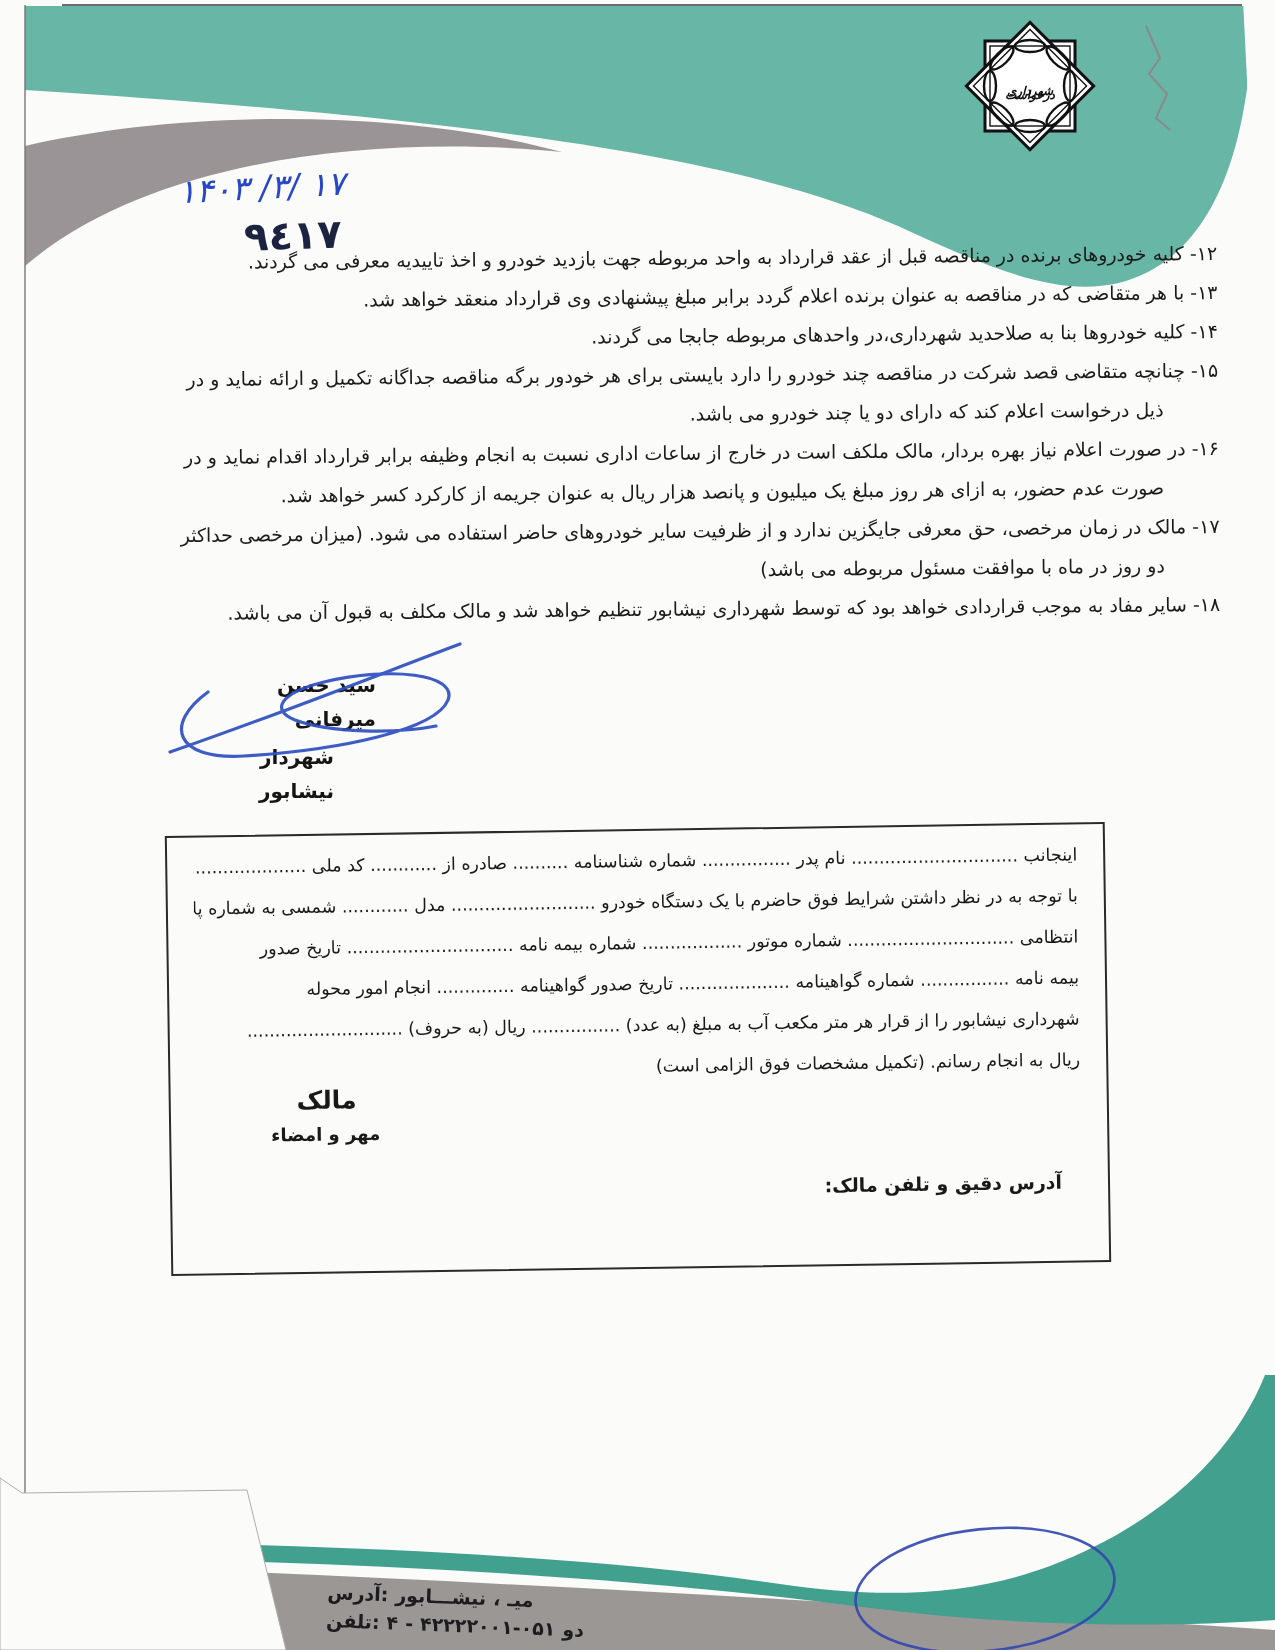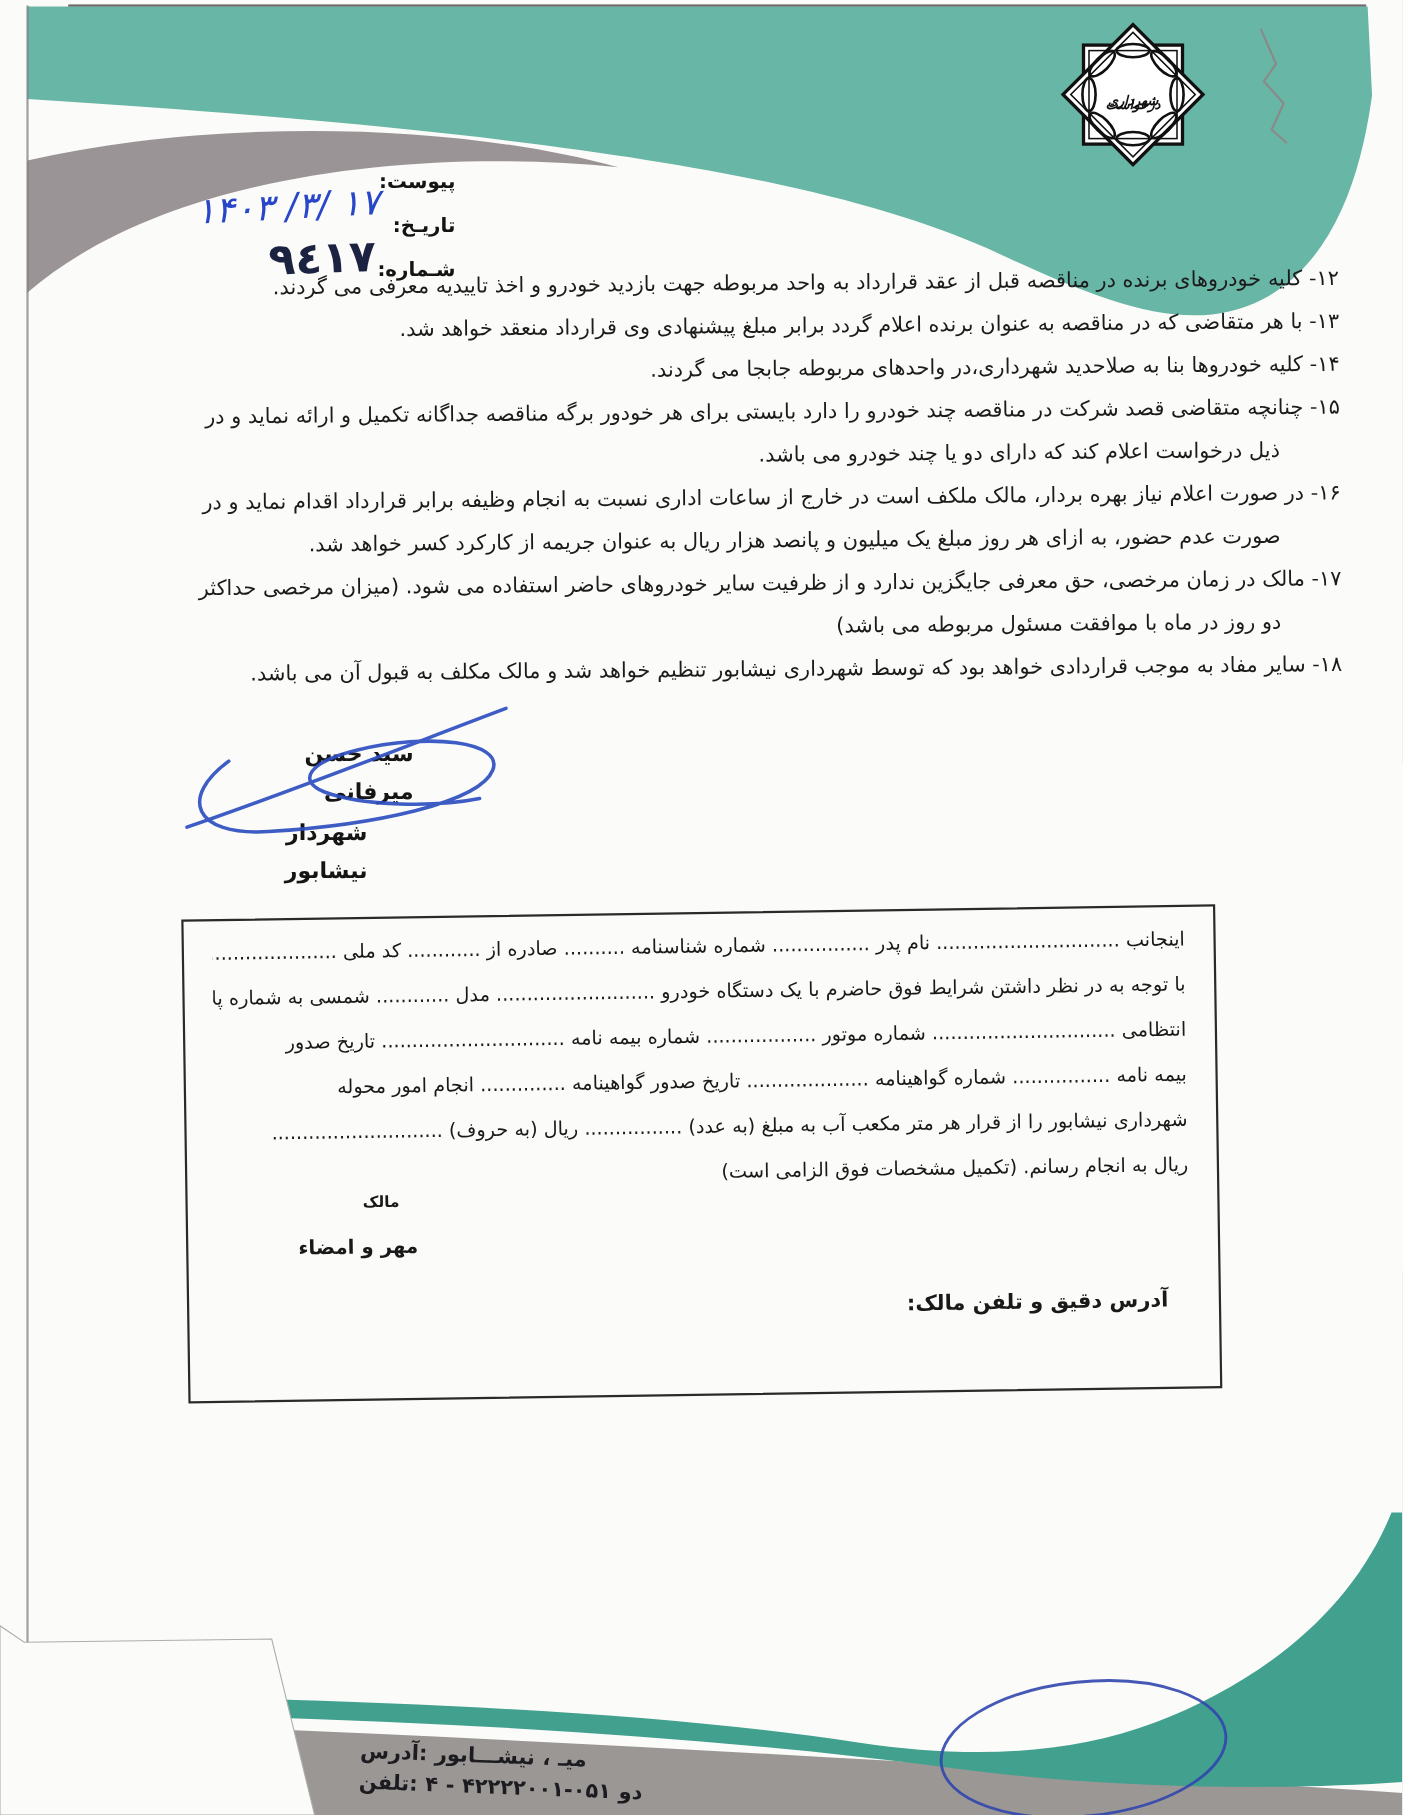--- a/index.html
+++ b/index.html
@@ -36,21 +36,21 @@
   .sig-text{left:208px; top:668px; width:168px; direction:rtl; text-align:right;
             font-weight:bold; font-size:20px; line-height:34px; color:#151515;}
   .sig-text .sig-title{margin-right:42px; margin-top:4px;}
   .sig-ink{left:128px; top:622px; pointer-events:none;}
   
   .formbox{left:168px; top:829px; width:940px; height:440px; border:2px solid #2a2a2a;
            transform:rotate(-0.85deg); box-sizing:border-box; padding:10px 26px 0 26px;
            direction:rtl; text-align:right; font-size:17.5px; color:#191919; overflow:hidden;
            background:transparent;}
   .formbox .box-line{line-height:41px; white-space:nowrap; overflow:hidden;}
-  .owner{left:126px; top:250px; font-weight:bold; font-size:14px;margin-left:33px;}
+  .owner{left:126px; top:250px; font-weight:bold; font-size:25px;}
   .seal{left:100px; top:288px; font-weight:bold; font-size:18px;}
   .owner-addr{right:46px; top:346px; font-weight:bold; font-size:19px; direction:rtl;}
   
   .footer-svg{left:0; top:1370px;}
   .footer-text{left:328px; top:1578px; width:330px; transform:rotate(2.2deg);
                transform-origin:left top; color:#1b1b20; font-weight:bold; font-size:19px;}
   .fline{display:flex; direction:ltr; gap:7px; line-height:28px; white-space:nowrap;}
   .fline span{direction:ltr; unicode-bidi:isolate;}
   .overlay-svg{left:0; top:1370px; pointer-events:none;}
 </style>
@@ -93,25 +93,20 @@
         <ellipse cx="42" cy="42" rx="15" ry="6" transform="rotate(-45 42 42)"></ellipse>
         <ellipse cx="98" cy="42" rx="15" ry="6" transform="rotate(45 98 42)"></ellipse>
         <ellipse cx="42" cy="98" rx="15" ry="6" transform="rotate(45 42 98)"></ellipse>
         <ellipse cx="98" cy="98" rx="15" ry="6" transform="rotate(-45 98 98)"></ellipse>
       </g>
     </svg>
     <div class="logo-text logo-t1">شهرداری</div>
     <div class="logo-text logo-t2">درخواست</div>
   </div>
 
-  <div class="abs hfields">
-    <div class="row">پیوست:</div>
-    <div class="row">تاریـخ:</div>
-    <div class="row">شـماره:</div>
-  </div>
   <div class="abs date-value">۱۴۰۳ /۳/ ۱۷</div>
   <div class="abs number-value">۹٤۱۷</div>
 
   <div class="abs terms">
     <div class="item">
       <div class="l1">۱۲- کلیه خودروهای برنده در مناقصه قبل از عقد قرارداد به واحد مربوطه جهت بازدید خودرو و اخذ تاییدیه معرفی می گردند.</div>
     </div>
     <div class="item">
       <div class="l1">۱۳- با هر متقاضی که در مناقصه به عنوان برنده اعلام گردد برابر مبلغ پیشنهادی وی قرارداد منعقد خواهد شد.</div>
     </div>

